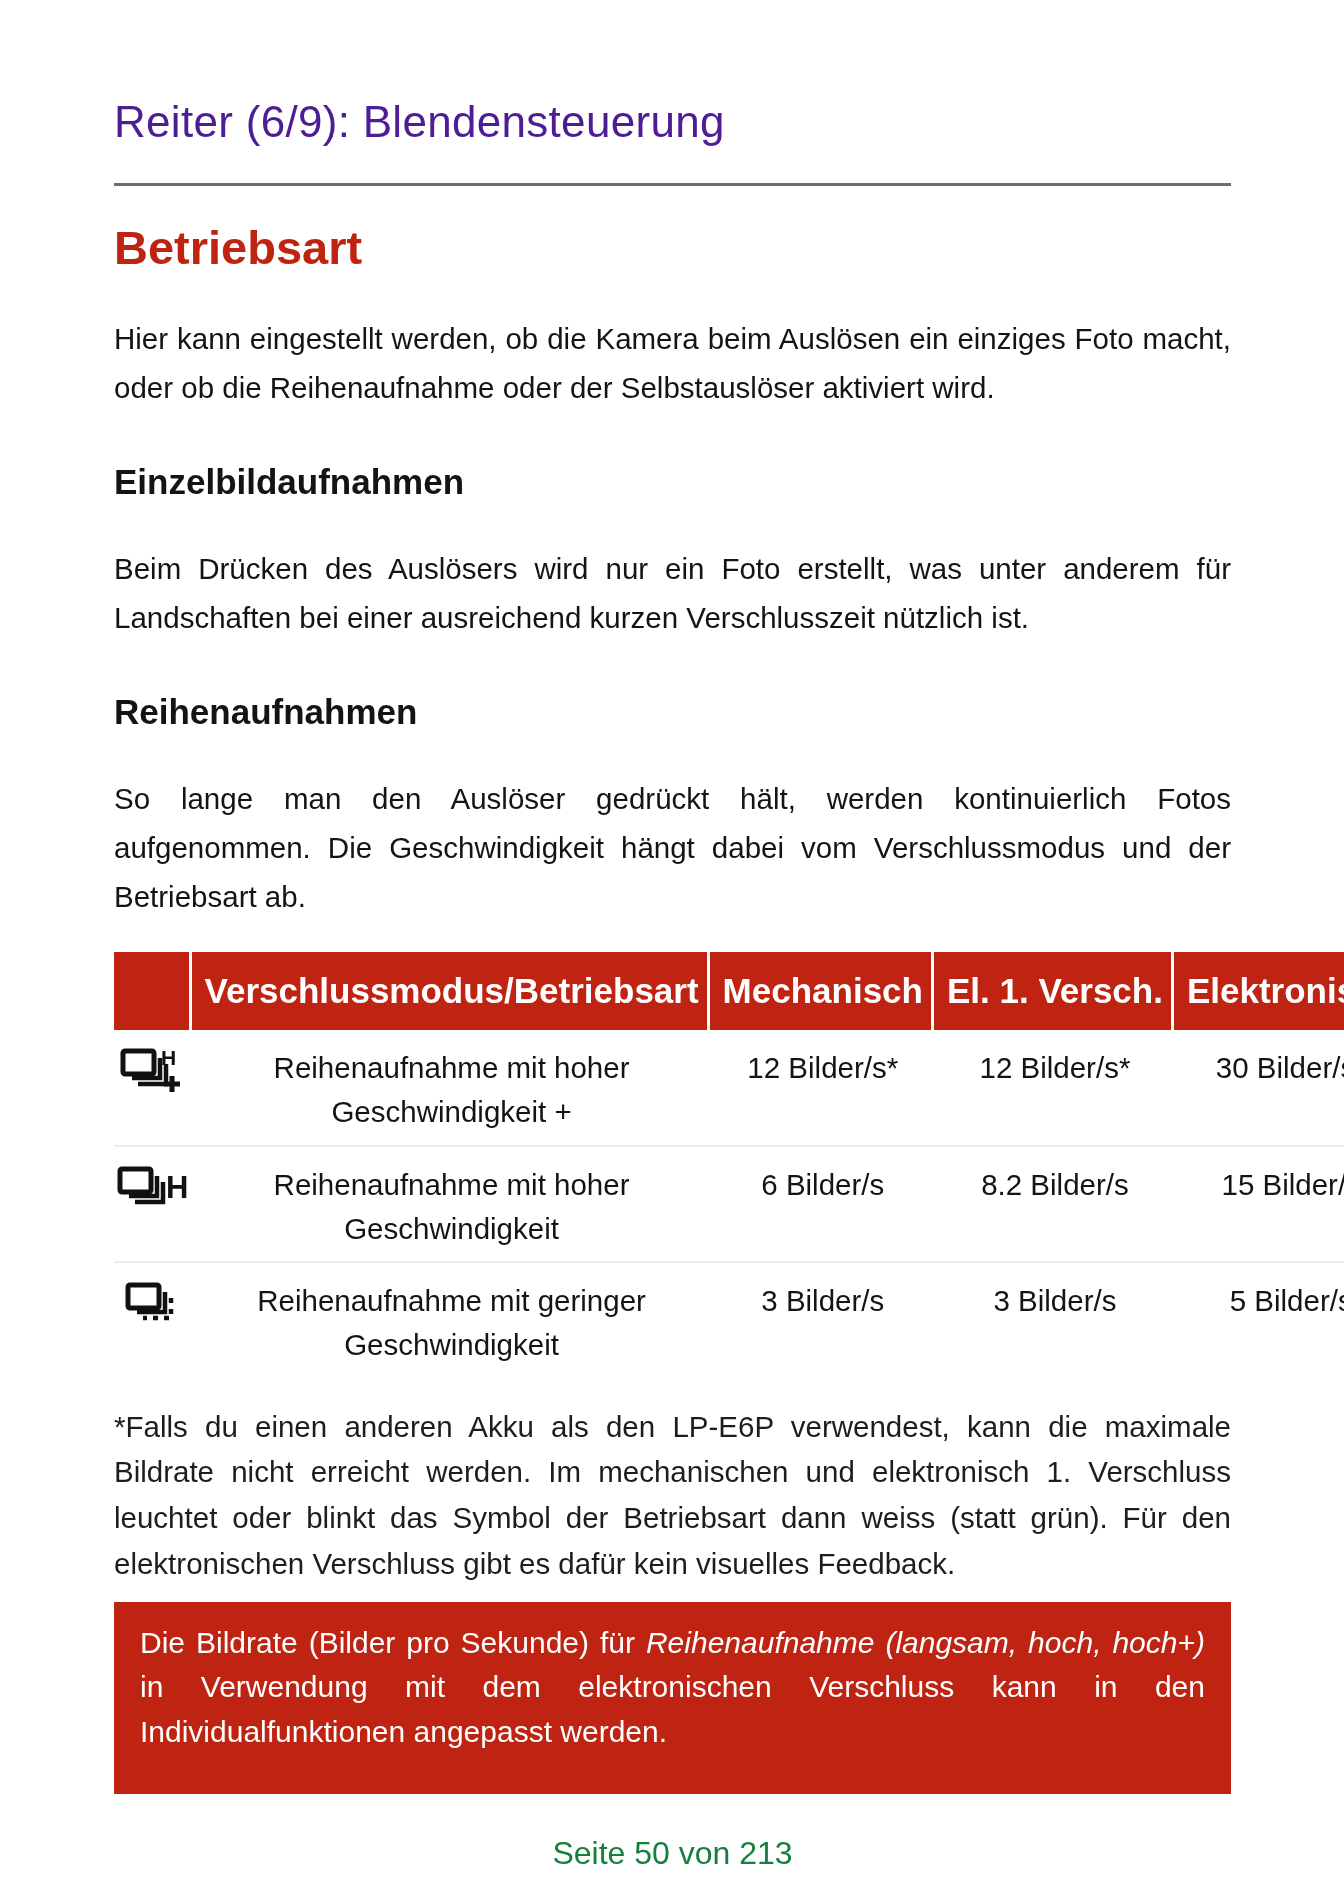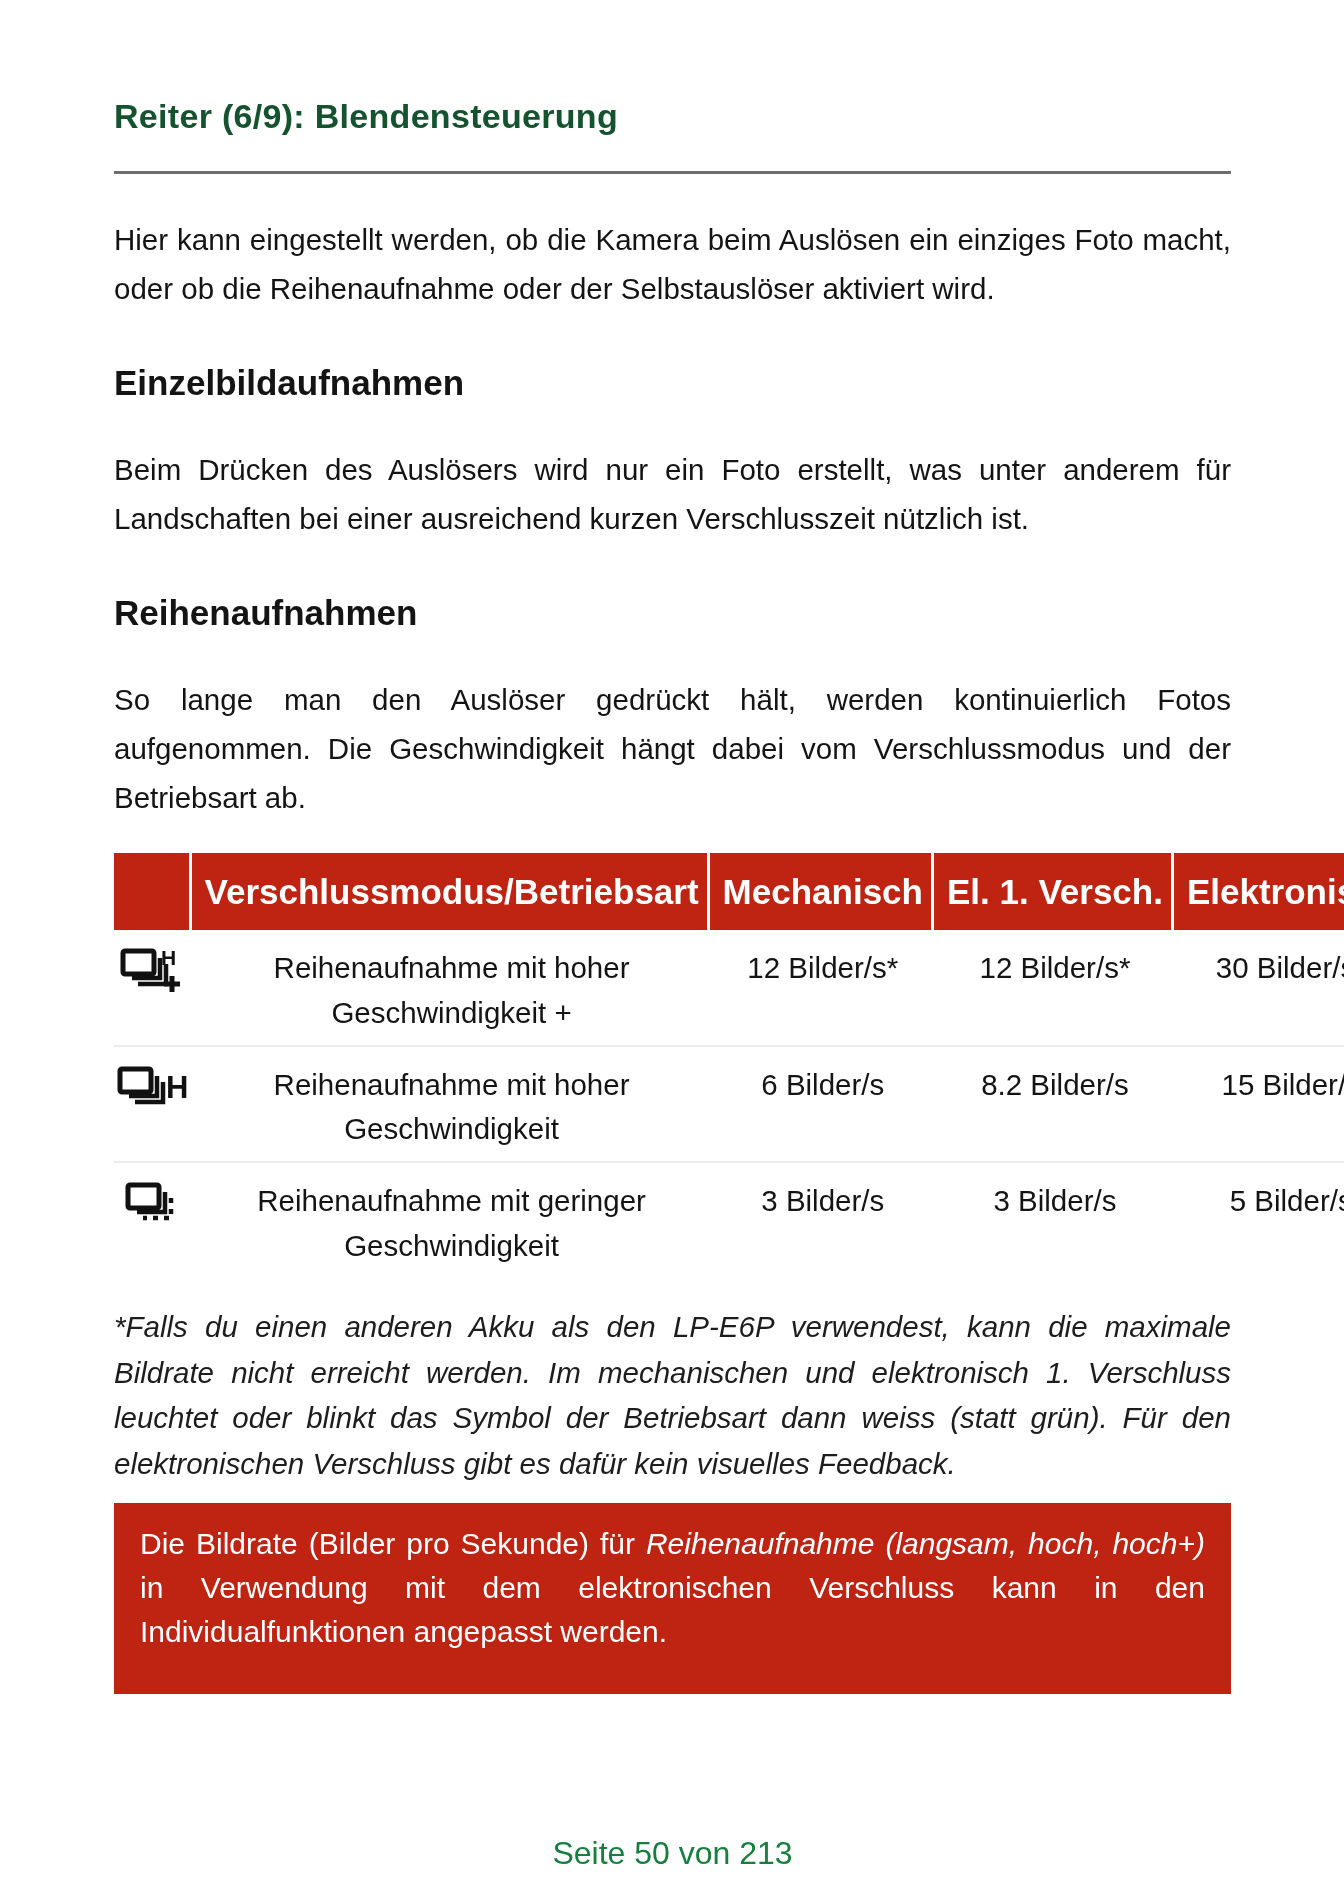--- a/index.html
+++ b/index.html
@@ -10,21 +10,21 @@
     font-family: "Liberation Sans", sans-serif;
     color: #141414;
     overflow: hidden;
   }
   .page {
     width: 1344px; height: 1900px;
     padding: 96px 113px 0 114px;
     display: flex; flex-direction: column;
   }
   .kicker {
-    font-size: 34px; font-weight: bold; color: #14532d;
+    font-size: 44px; font-weight: normal; color: #4c1d95;
     line-height: 1.2; letter-spacing: 0.3px;
   }
   .rule {
     border: none; border-top: 3px solid #6e6e6e;
     margin: 34px 0 0 0; width: 100%;
   }
   .title {
     margin: 36px 0 0 0;
     font-size: 47px; font-weight: bold; color: #be2411;
     line-height: 1.1;
@@ -53,21 +53,21 @@
   .speed-table td {
     font-size: 29.5px; line-height: 1.5;
     padding: 16px 8px 10px 13px; vertical-align: top;
     text-align: center;
   }
   .speed-table tbody tr + tr td { border-top: 2px solid #ececec; }
   .speed-table td.icon-cell { padding: 16px 2px 6px 2px; text-align: center; }
   .burst-icon { display: inline-block; }
   .footnote {
     margin: 26px 0 0 0;
-    font-size: 29.5px; font-style: italic; line-height: 1.55;
+    font-size: 29.5px; line-height: 1.55;
     text-align: justify; color: #1d1d1d;
   }
   .callout {
     margin-top: 16px;
     background: #be2411; color: #ffffff;
     padding: 19px 26px 40px 26px;
     font-size: 30px; line-height: 1.47;
     text-align: justify;
   }
   .callout .em { font-style: italic; }
@@ -79,20 +79,21 @@
   }
 </style>
 </head>
 <body>
 
 <div class="page">
 
   <div class="kicker">Reiter (6/9): Blendensteuerung</div>
   <hr class="rule">
 
+  <h1 class="title">Betriebsart</h1>
 
   <p class="body-text">Hier kann eingestellt werden, ob die Kamera beim Auslösen ein einziges Foto macht, oder ob die Reihenaufnahme oder der Selbstauslöser aktiviert wird.</p>
 
   <h2 class="section-heading">Einzelbildaufnahmen</h2>
   <p class="body-text">Beim Drücken des Auslösers wird nur ein Foto erstellt, was unter anderem für Landschaften bei einer ausreichend kurzen Verschlusszeit nützlich ist.</p>
 
   <h2 class="section-heading">Reihenaufnahmen</h2>
   <p class="body-text">So lange man den Auslöser gedrückt hält, werden kontinuierlich Fotos aufgenommen. Die Geschwindigkeit hängt dabei vom Verschlussmodus und der Betriebsart ab.</p>
 
   <table class="speed-table">

